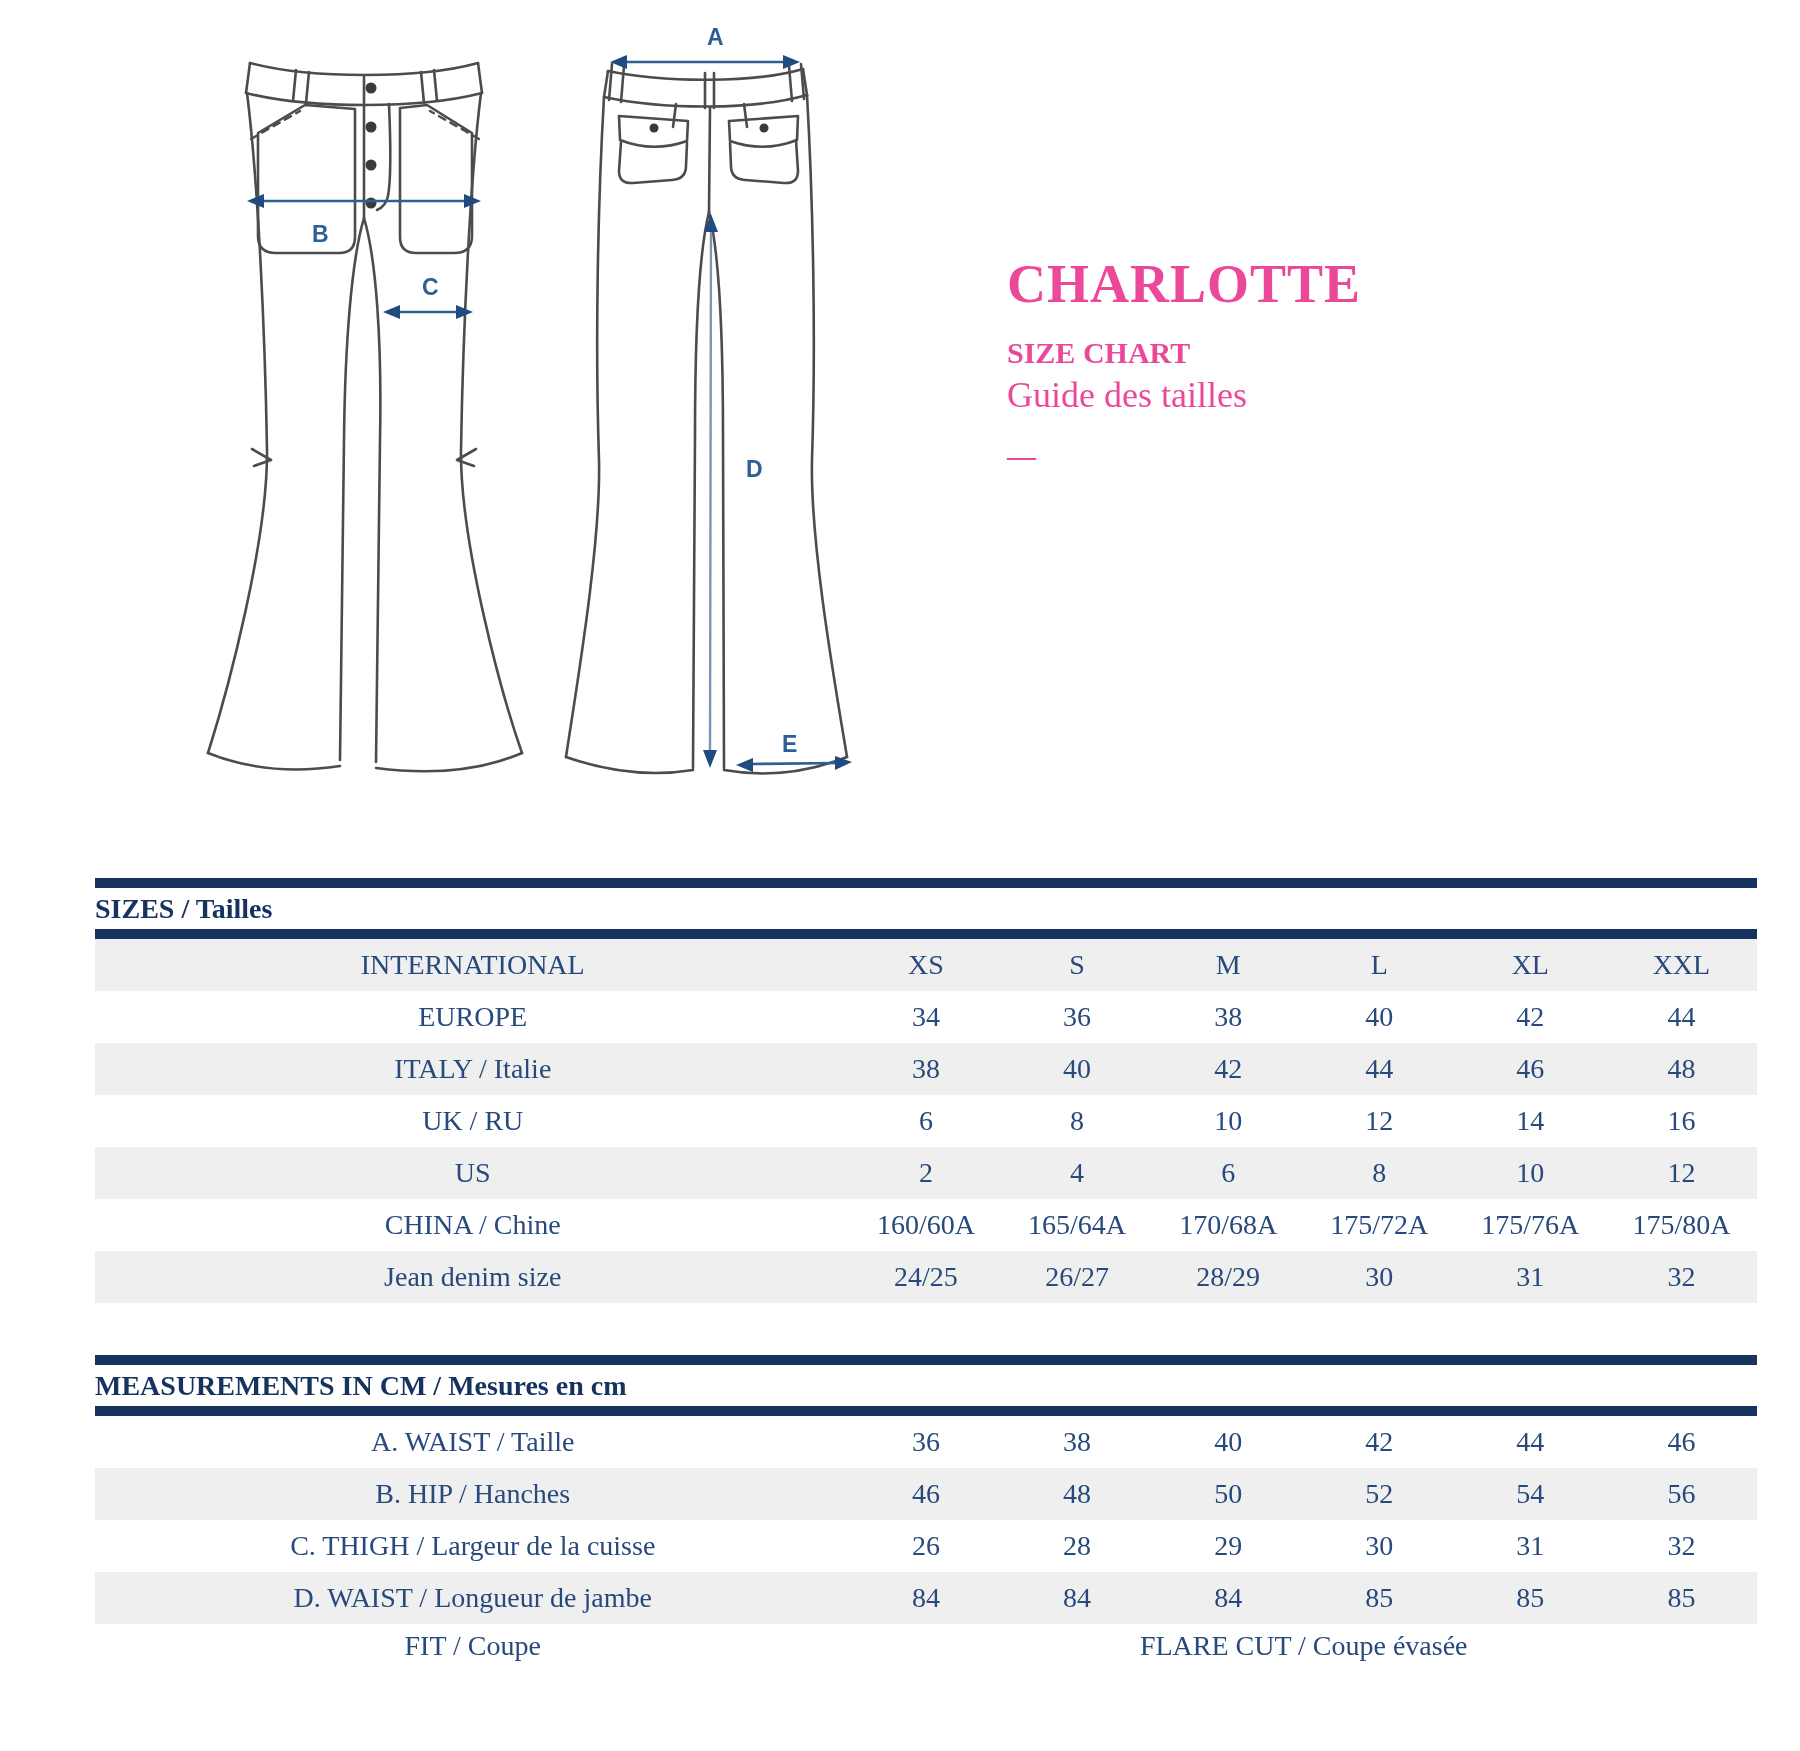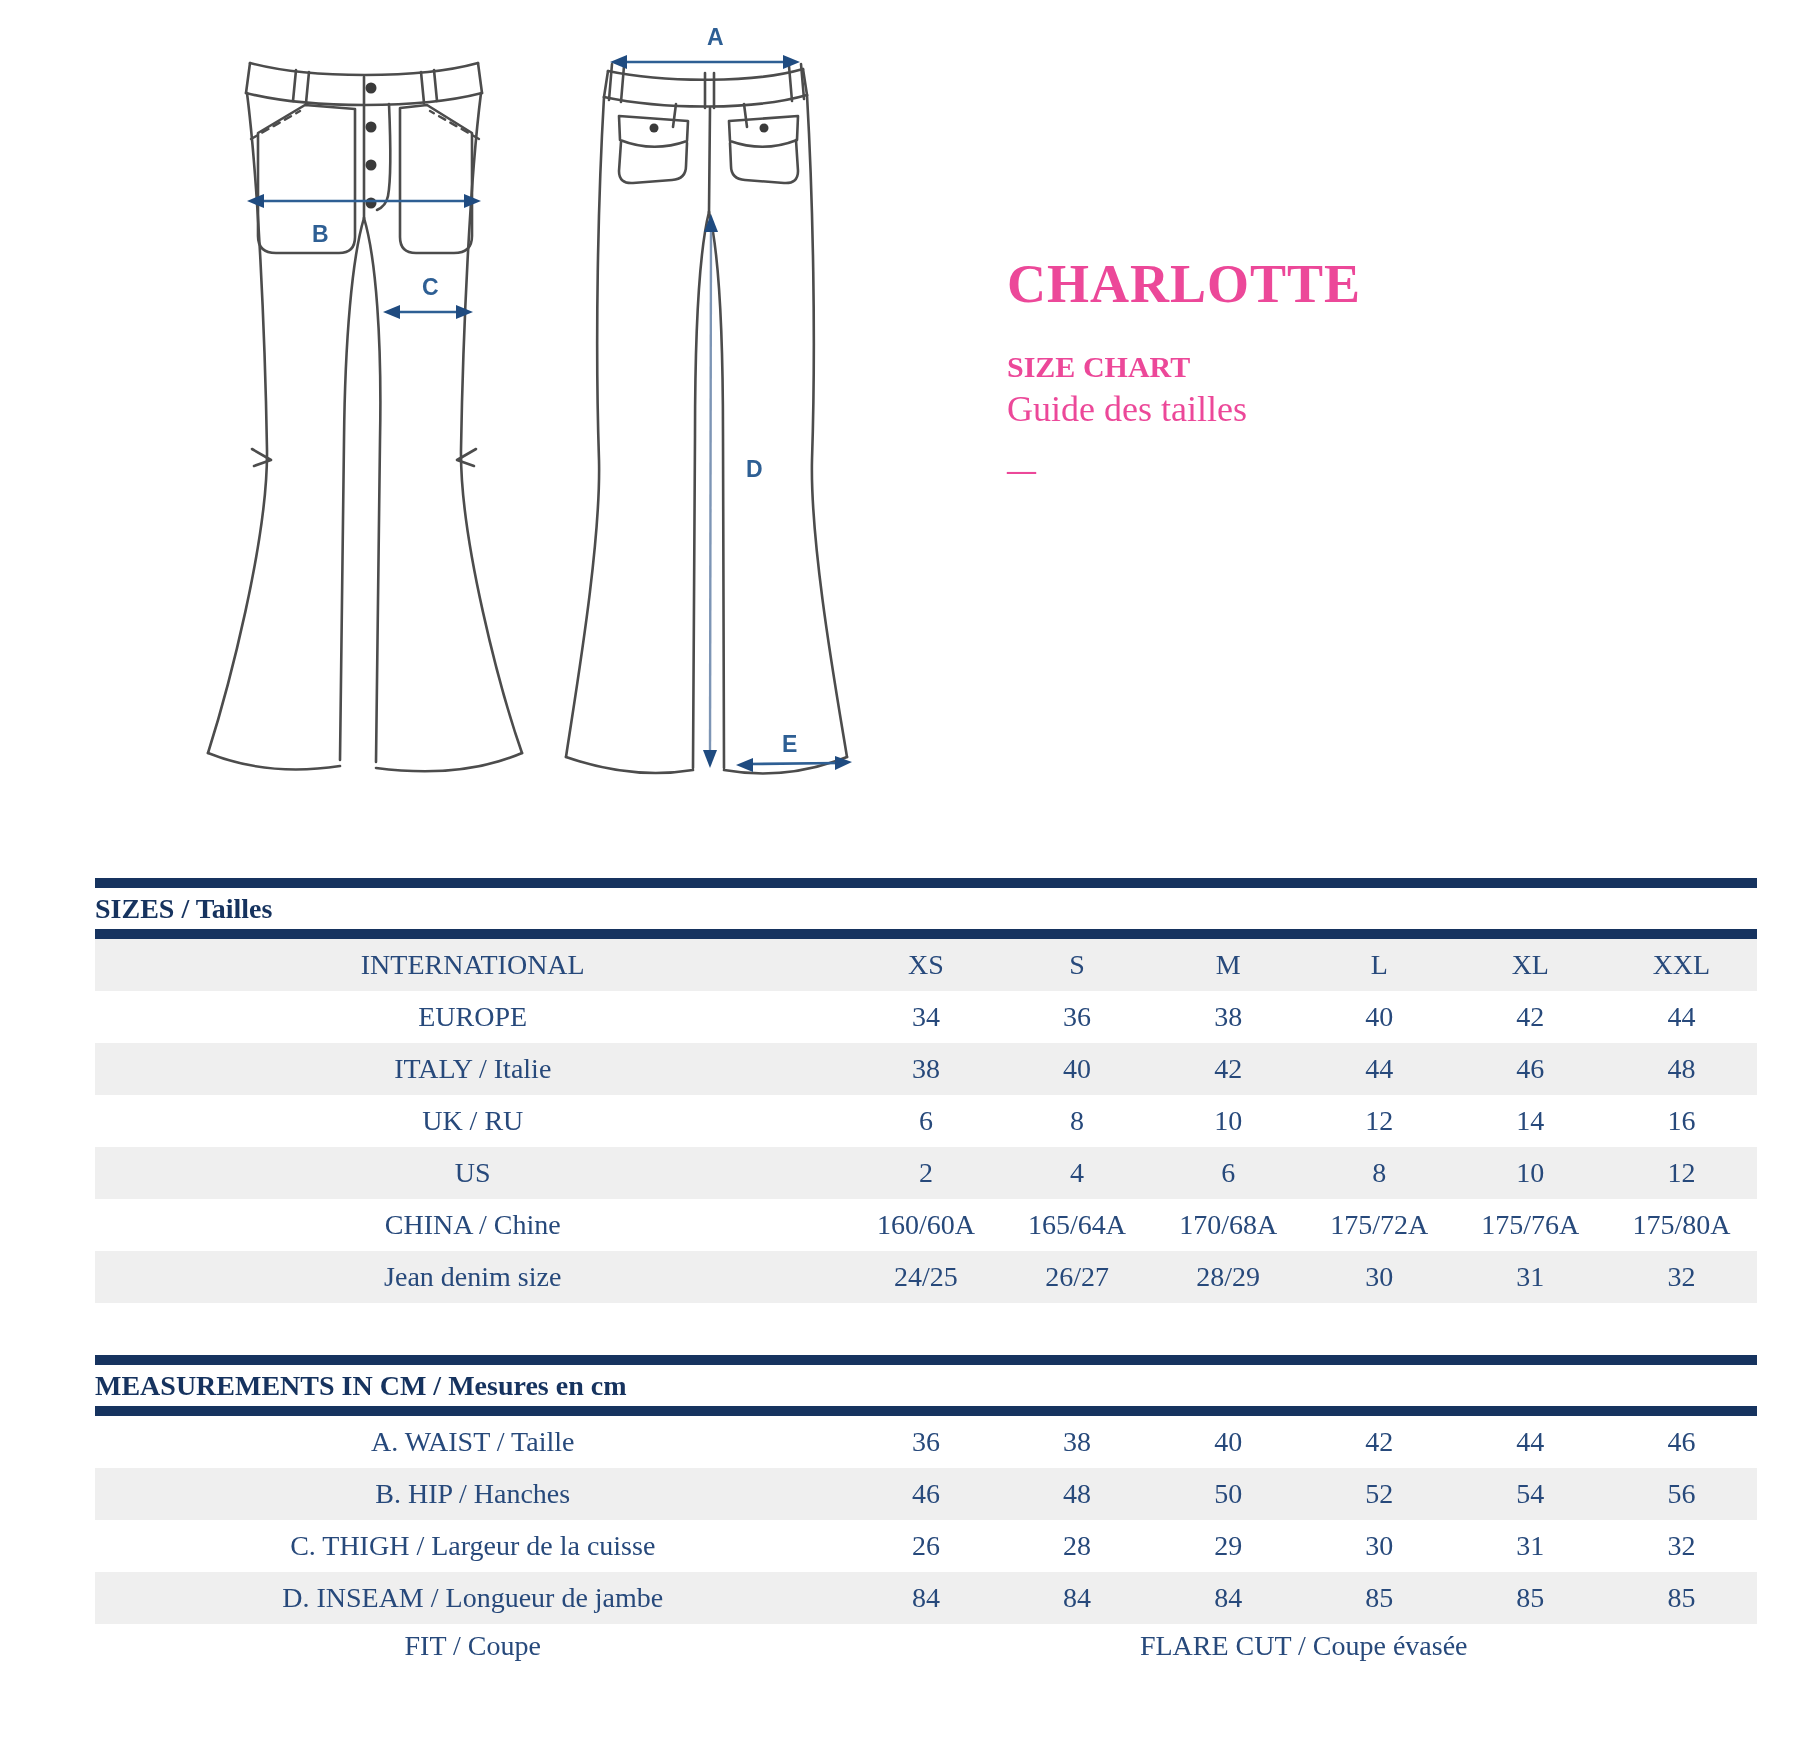--- a/index.html
+++ b/index.html
@@ -6,21 +6,21 @@
   .page{position:relative;width:1800px;height:1751px;background:#ffffff;overflow:hidden;
         font-family:"Liberation Serif", serif;}
 
   
   .svg-front{position:absolute;left:185px;top:25px;width:370px;height:765px;}
   .svg-back{position:absolute;left:545px;top:15px;width:340px;height:780px;}
 
   
   .title-block{position:absolute;left:1007px;top:256px;color:#ec4899;}
   .title{font-size:54px;font-weight:bold;letter-spacing:1px;line-height:1.05;}
-  .subtitle{font-size:30px;font-weight:bold;margin-top:38px;line-height:1.05;}
+  .subtitle{font-size:30px;font-weight:bold;margin-top:24px;line-height:1.05;}
   .subtitle-fr{font-size:36px;font-weight:normal;margin-top:9px;line-height:1.05;}
   .dash{font-size:29px;font-weight:bold;margin-top:26px;line-height:1.05;}
 
   
   .tables{position:absolute;left:95px;top:878px;width:1662px;}
   table.size-table{border-collapse:collapse;width:1662px;table-layout:fixed;}
   col.col-label{width:755px;}
   col.col-v{width:151px;}
   td{padding:0;}
   .table-title{border-top:10px solid #16335f;border-bottom:10px solid #16335f;
@@ -295,21 +295,21 @@
           <tr>
             <td>C. THIGH  / Largeur de la cuisse</td>
             <td>26</td>
             <td>28</td>
             <td>29</td>
             <td>30</td>
             <td>31</td>
             <td>32</td>
           </tr>
           <tr>
-            <td>D. INSEAM  / Longueur de jambe</td>
+            <td>D. WAIST  / Longueur de jambe</td>
             <td>84</td>
             <td>84</td>
             <td>84</td>
             <td>85</td>
             <td>85</td>
             <td>85</td>
           </tr>
           <tr class="fit-row">
             <td>FIT / Coupe</td>
             <td colspan="6">FLARE CUT / Coupe évasée</td>

